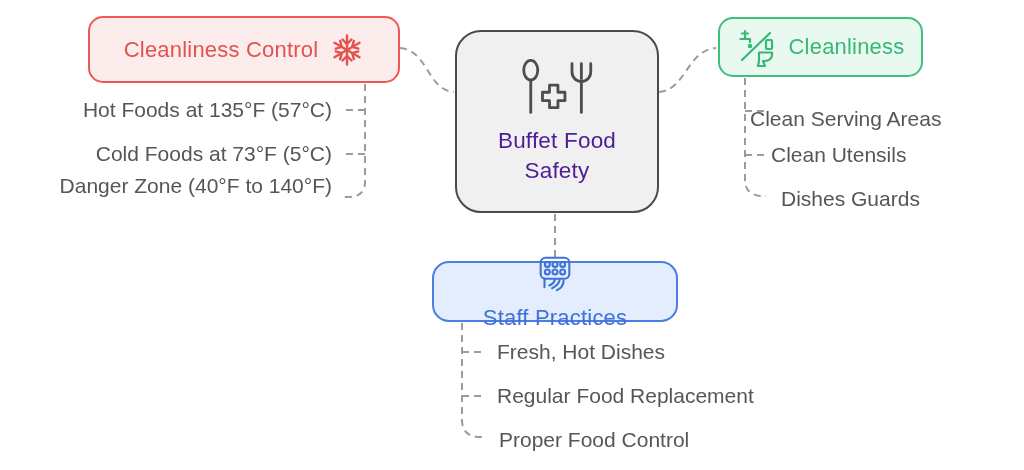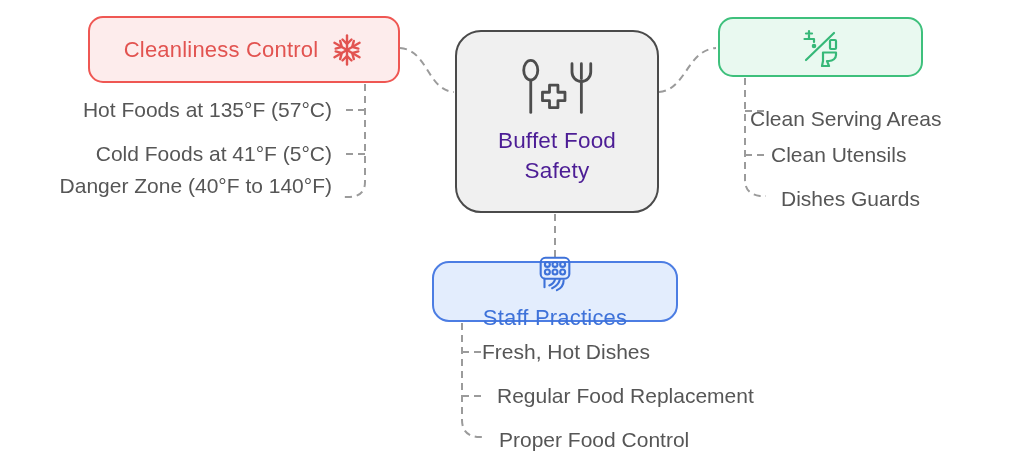--- a/index.html
+++ b/index.html
@@ -85,20 +85,21 @@
         <path d="M3.5,12 h9.5 v3"></path>
         <path d="M8,12 v-4"></path>
         <path d="M5,6.5 h6"></path>
         <path d="M8,4 v2.5"></path>
         <circle cx="13" cy="19" r="1.2" fill="#36b878"></circle>
         <rect x="29" y="13" width="6" height="9" rx="1"></rect>
         <path d="M22,25.5 h13 v2.5 a7,6 0 0 1 -7,6 h-2 l2,5 h-7 l1,-5 z"></path>
       </g>
     </svg>
   </span>
+  <span class="node-label">Cleanliness</span>
 </div>
 
 <div class="node" id="node-staff">
   <span class="icon">
     <svg width="42" height="40" viewBox="0 0 44 40">
       <g stroke="#3e72d9" stroke-width="2.2" fill="none" stroke-linecap="round">
         <rect x="7" y="4" width="30" height="22" rx="5"></rect>
         <circle cx="14" cy="11" r="2.6"></circle>
           <circle cx="22" cy="11" r="2.6"></circle>
           <circle cx="30" cy="11" r="2.6"></circle>
@@ -125,22 +126,22 @@
         <path d="M58,6 v9 a10,10 0 0 0 20,0 v-9"></path>
         <line x1="68" y1="6" x2="68" y2="22"></line>
         <line x1="68" y1="26" x2="68" y2="58"></line>
       </g>
     </svg>
   </span>
   <span class="node-label">Buffet Food Safety</span>
 </div>
 
 <div class="item right-align" style="top:98px;right:692px;">Hot Foods at 135°F (57°C)</div>
-<div class="item right-align" style="top:142px;right:692px;">Cold Foods at 41°F (5°C)</div>
+<div class="item right-align" style="top:142px;right:692px;">Cold Foods at 73°F (5°C)</div>
 <div class="item right-align" style="top:174px;right:692px;">Danger Zone (40°F to 140°F)</div>
 
 <div class="item" style="top:99px;left:750px;margin-top:8px;">Clean Serving Areas</div>
 <div class="item" style="top:143px;left:771px;">Clean Utensils</div>
 <div class="item" style="top:187px;left:781px;">Dishes Guards</div>
 
-<div class="item" style="top:340px;left:482px;text-align:center;">Fresh, Hot Dishes</div>
+<div class="item" style="top:340px;left:497px;text-align:center;">Fresh, Hot Dishes</div>
 <div class="item" style="top:384px;left:497px;">Regular Food Replacement</div>
 <div class="item" style="top:428px;left:499px;">Proper Food Control</div>
 
 </body></html>

